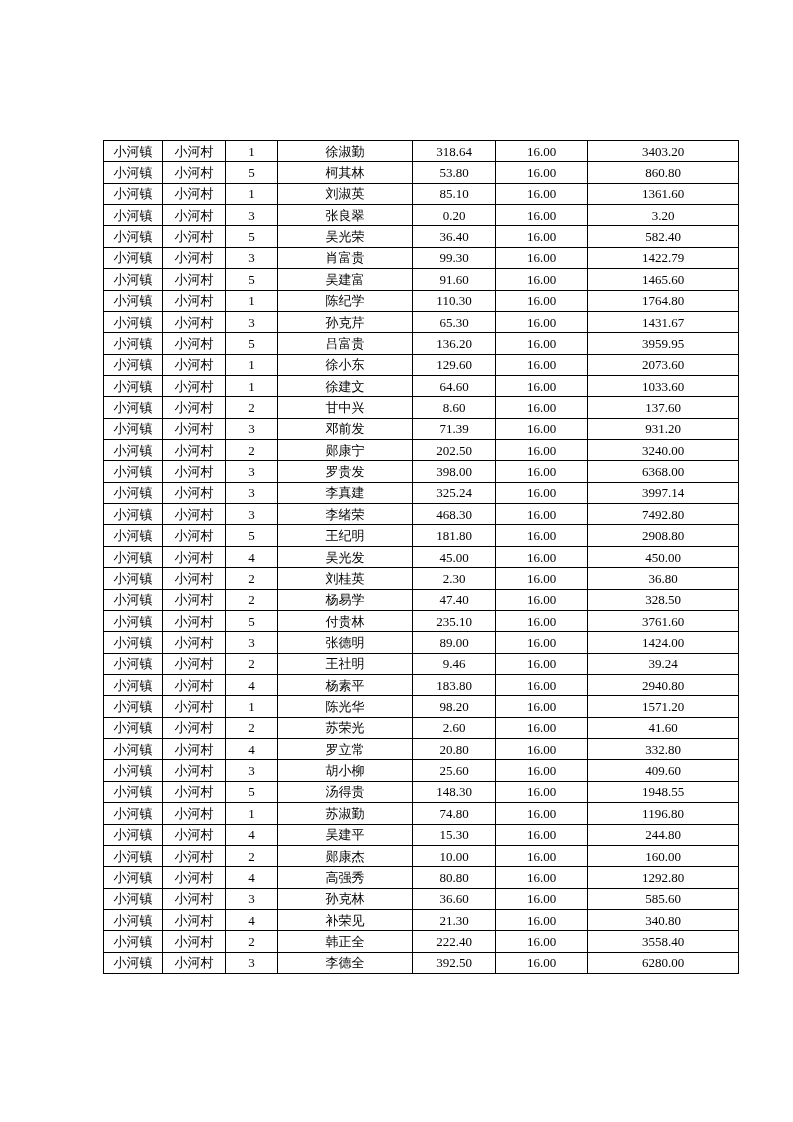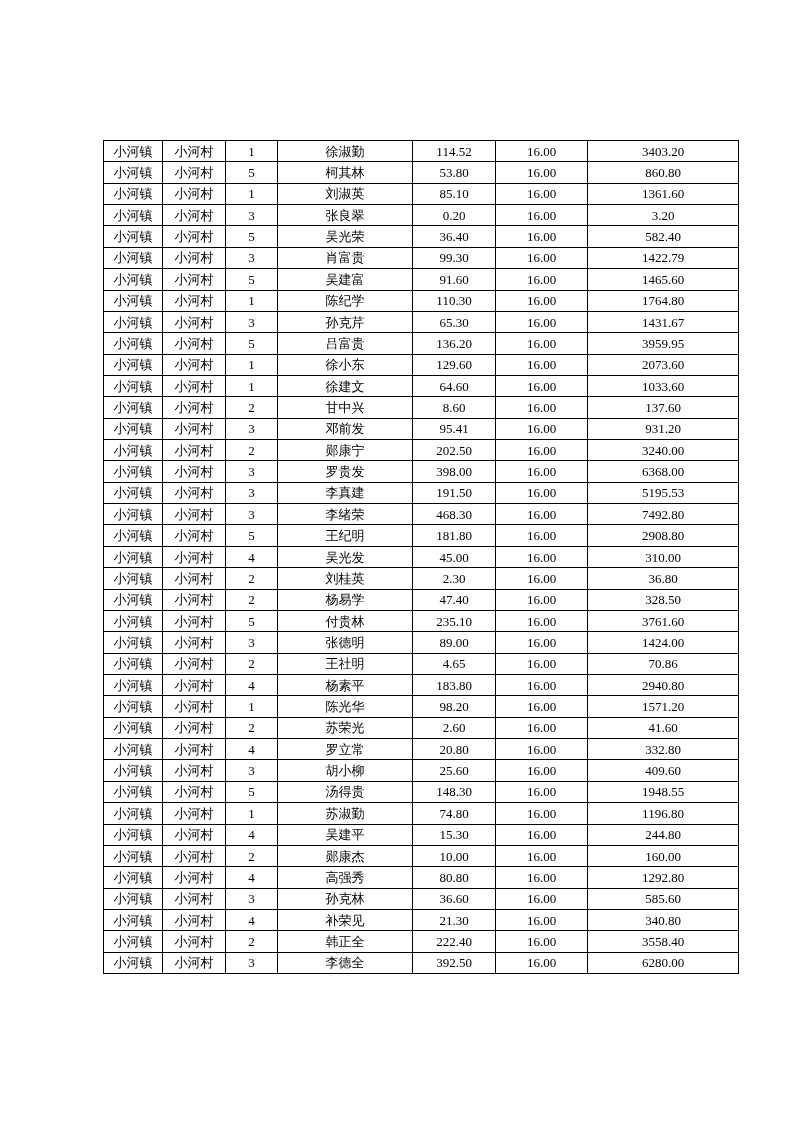--- a/index.html
+++ b/index.html
@@ -54,21 +54,21 @@
       <col style="width:83px">
       <col style="width:92px">
       <col style="width:151px">
     </colgroup>
     <tbody>
         <tr>
           <td>小河镇</td>
           <td>小河村</td>
           <td>1</td>
           <td>徐淑勤</td>
-          <td>114.52</td>
+          <td>318.64</td>
           <td>16.00</td>
           <td>3403.20</td>
         </tr>
         <tr>
           <td>小河镇</td>
           <td>小河村</td>
           <td>5</td>
           <td>柯其林</td>
           <td>53.80</td>
           <td>16.00</td>
@@ -171,21 +171,21 @@
           <td>甘中兴</td>
           <td>8.60</td>
           <td>16.00</td>
           <td>137.60</td>
         </tr>
         <tr>
           <td>小河镇</td>
           <td>小河村</td>
           <td>3</td>
           <td>邓前发</td>
-          <td>95.41</td>
+          <td>71.39</td>
           <td>16.00</td>
           <td>931.20</td>
         </tr>
         <tr>
           <td>小河镇</td>
           <td>小河村</td>
           <td>2</td>
           <td>郧康宁</td>
           <td>202.50</td>
           <td>16.00</td>
@@ -198,23 +198,23 @@
           <td>罗贵发</td>
           <td>398.00</td>
           <td>16.00</td>
           <td>6368.00</td>
         </tr>
         <tr>
           <td>小河镇</td>
           <td>小河村</td>
           <td>3</td>
           <td>李真建</td>
-          <td>191.50</td>
-          <td>16.00</td>
-          <td>5195.53</td>
+          <td>325.24</td>
+          <td>16.00</td>
+          <td>3997.14</td>
         </tr>
         <tr>
           <td>小河镇</td>
           <td>小河村</td>
           <td>3</td>
           <td>李绪荣</td>
           <td>468.30</td>
           <td>16.00</td>
           <td>7492.80</td>
         </tr>
@@ -227,21 +227,21 @@
           <td>16.00</td>
           <td>2908.80</td>
         </tr>
         <tr>
           <td>小河镇</td>
           <td>小河村</td>
           <td>4</td>
           <td>吴光发</td>
           <td>45.00</td>
           <td>16.00</td>
-          <td>310.00</td>
+          <td>450.00</td>
         </tr>
         <tr>
           <td>小河镇</td>
           <td>小河村</td>
           <td>2</td>
           <td>刘桂英</td>
           <td>2.30</td>
           <td>16.00</td>
           <td>36.80</td>
         </tr>
@@ -270,23 +270,23 @@
           <td>张德明</td>
           <td>89.00</td>
           <td>16.00</td>
           <td>1424.00</td>
         </tr>
         <tr>
           <td>小河镇</td>
           <td>小河村</td>
           <td>2</td>
           <td>王社明</td>
-          <td>4.65</td>
-          <td>16.00</td>
-          <td>70.86</td>
+          <td>9.46</td>
+          <td>16.00</td>
+          <td>39.24</td>
         </tr>
         <tr>
           <td>小河镇</td>
           <td>小河村</td>
           <td>4</td>
           <td>杨素平</td>
           <td>183.80</td>
           <td>16.00</td>
           <td>2940.80</td>
         </tr>

